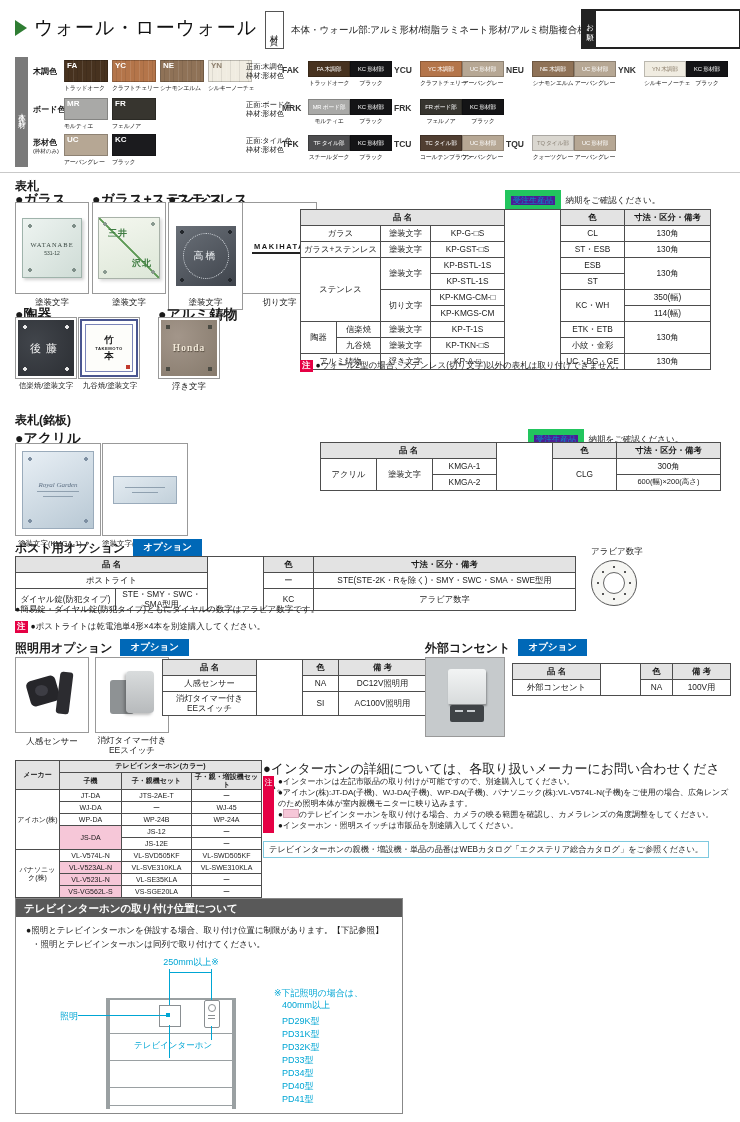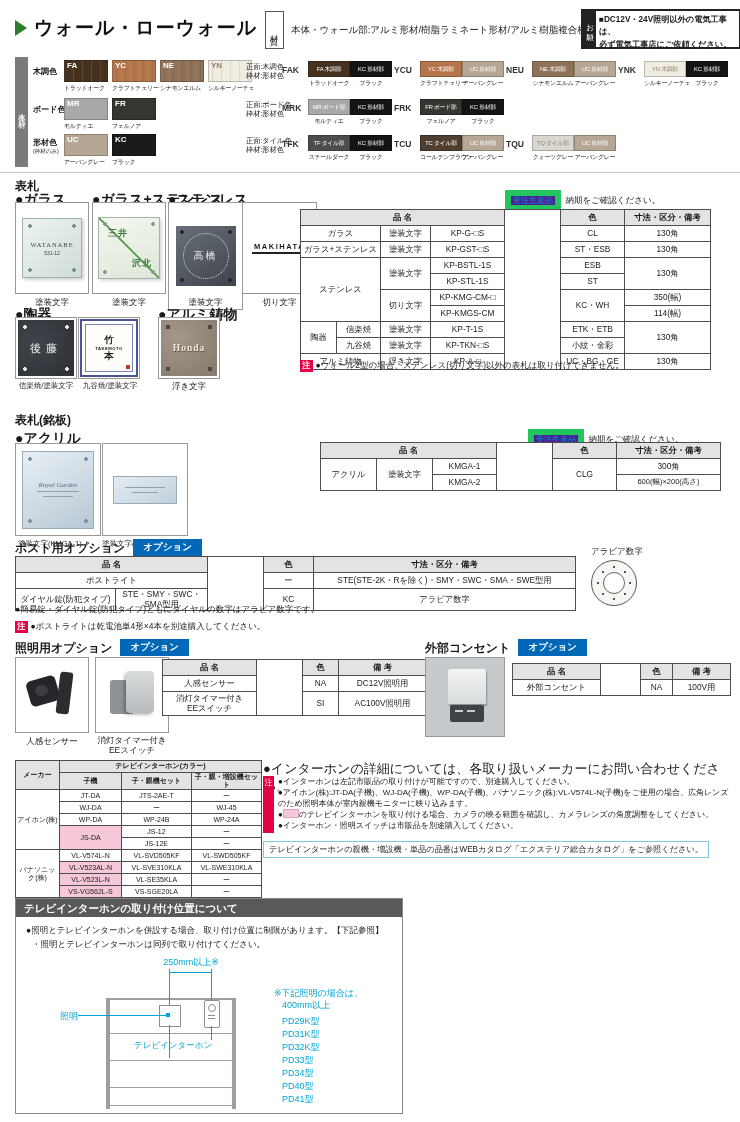--- a/index.html
+++ b/index.html
@@ -1,18 +1,18 @@
 <!DOCTYPE html>
 <html lang="ja"><head>
 <meta charset="utf-8">
 <style>
 html,body{margin:0;padding:0}
 .canvas{position:relative;width:740px;height:1122px;background:#fff;font-family:"Liberation Sans","DejaVu Sans",sans-serif;color:#1a1a1a;overflow:hidden}
 .abs{position:absolute}
-.h1{font-size:19px;font-weight:bold;letter-spacing:1px;color:#111}
+.h1{font-size:19px;font-weight:normal;letter-spacing:1px;color:#111}
 .tri{width:0;height:0;border-left:12px solid #2f7d33;border-top:8px solid transparent;border-bottom:8px solid transparent}
 .matbox{width:17px;height:36px;border:1px solid #555;writing-mode:vertical-rl;font-size:8.5px;display:flex;align-items:center;justify-content:center;letter-spacing:2px}
 .mattext{font-size:9.5px}
 .onegai{width:156px;height:36px;border:2px solid #222;display:flex}
 .onegai .strip{width:13px;background:#222;color:#fff;writing-mode:vertical-rl;font-size:7.5px;display:flex;align-items:center;justify-content:center;letter-spacing:1px}
 .onegai .otext{font-size:8.2px;line-height:1.5;padding:3px 3px;font-weight:bold}
 .sidebar{width:13px;height:110px;background:#7a7a7a;color:#fff;writing-mode:vertical-rl;font-size:7.5px;display:flex;align-items:center;justify-content:center;letter-spacing:2px}
 .rowlab{font-size:8px;font-weight:bold;white-space:nowrap}
 .rowlab .sub{font-size:5.5px;font-weight:normal;display:block}
 .swbox{width:44px;height:22px;font-size:8px;padding:1px 0 0 3px;box-sizing:border-box;box-shadow:inset 0 0 0 1px rgba(0,0,0,.22);font-weight:bold}
@@ -78,21 +78,20 @@
 <body>
 
 <div class="canvas">
 
   <div class="abs tri" style="left:15px;top:20px"></div>
   <div class="abs h1" style="left:34px;top:15px">ウォール・ローウォール</div>
   <div class="abs matbox" style="left:265px;top:11px">材質</div>
   <div class="abs mattext" style="left:291px;top:24px">本体・ウォール部:アルミ形材/樹脂ラミネート形材/アルミ樹脂複合板</div>
   <div class="abs onegai" style="left:581px;top:9px">
     <div class="strip">お願い</div>
-    <div class="otext"><span>■DC12V・24V照明以外の電気工事は、</span><br><span>必ず電気工事店にご依頼ください。</span></div>
   </div>
 
   <div class="abs sidebar" style="left:15px;top:57px">本体・枠材</div>
 
   <div class="abs rowlab" style="left:33px;top:66px">木調色</div>
   <div class="abs rowlab" style="left:33px;top:104px">ボード色</div>
   <div class="abs rowlab" style="left:33px;top:137px"><span>形材色</span><span class="sub">(枠材のみ)</span></div>
 
   <div class="abs" style="left:64px;top:60px">
       <div class="swbox wood" style="background-color: rgb(71, 50, 31); color: rgb(255, 255, 255);">FA</div>

